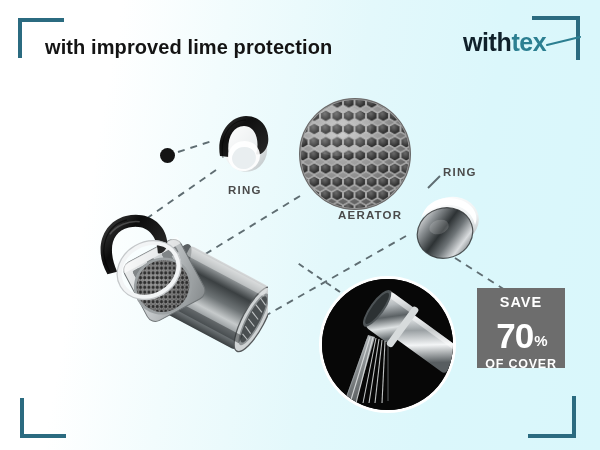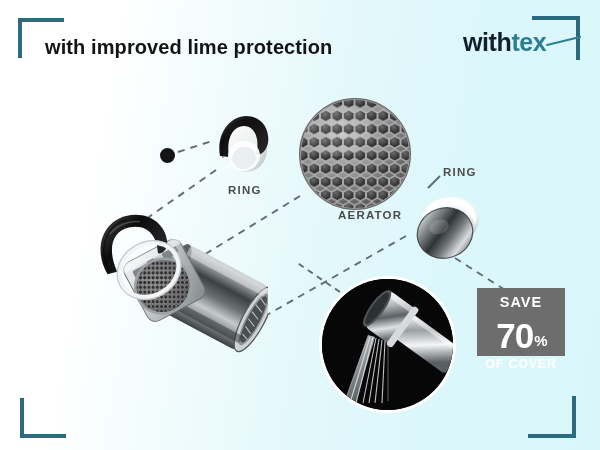--- a/index.html
+++ b/index.html
@@ -79,21 +79,21 @@
 
   
   #part-main{left:88px;top:208px;width:180px;height:155px;}
 
   
   #photo-inset{position:absolute;left:322px;top:279px;width:131px;height:131px;
     border-radius:50%;overflow:hidden;background:#080808;
     box-shadow:0 0 0 3px #ffffff;}
 
   
-  #save-badge{position:absolute;left:477px;top:288px;width:88px;height:68px;
+  #save-badge{position:absolute;left:477px;top:288px;width:88px;height:80px;
     background:#6d6d6d;color:#ffffff;text-align:center;}
   #save-badge .b1{font-size:14.5px;font-weight:bold;letter-spacing:1px;margin-top:7px;line-height:1;}
   #save-badge .b2{font-size:35px;font-weight:bold;line-height:1;margin-top:8px;letter-spacing:-1px;}
   #save-badge .b2 sup{font-size:15px;font-weight:bold;vertical-align:baseline;
                       position:relative;top:-2px;left:1px;}
   #save-badge .b3{font-size:12.5px;font-weight:bold;letter-spacing:.8px;margin-top:5px;line-height:1;}
 </style>
 </head>
 <body>
 

